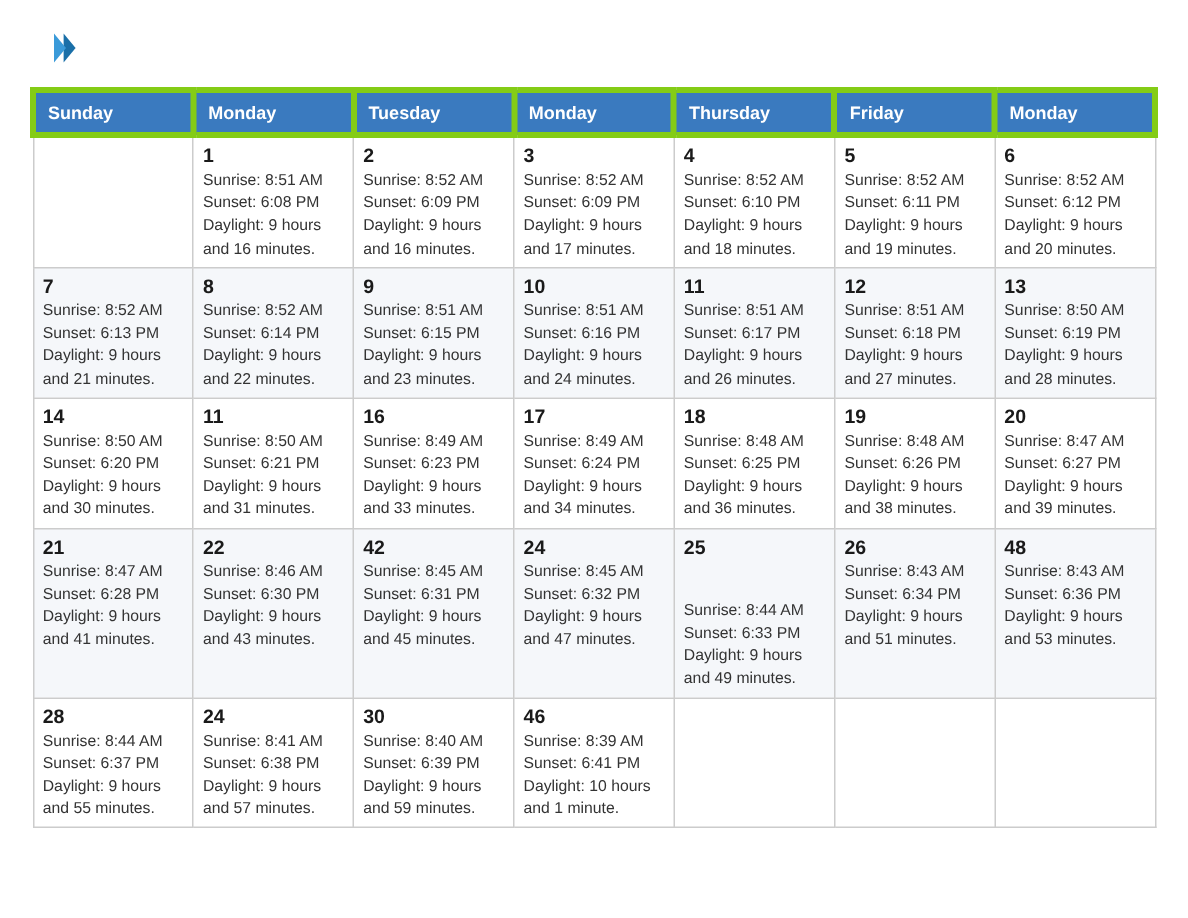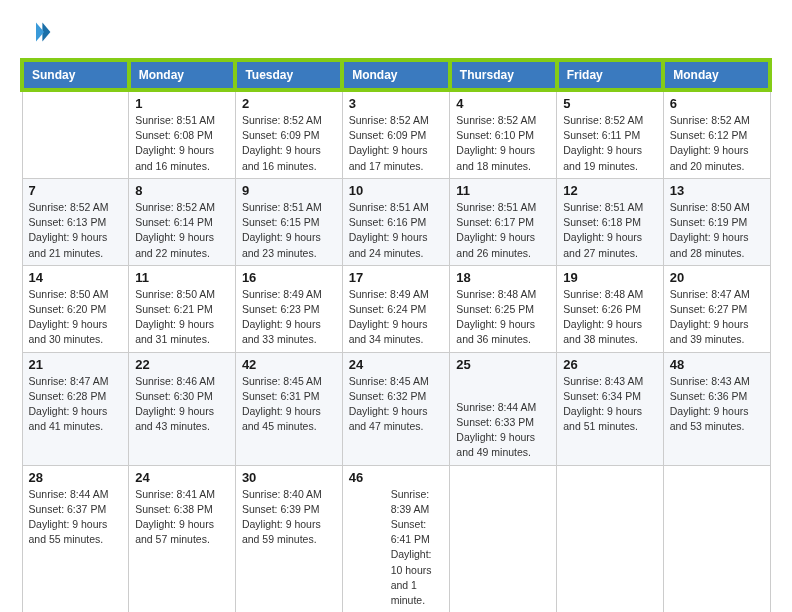--- a/index.html
+++ b/index.html
@@ -336,21 +336,21 @@
         </td>
         <td>
           <span class="day-number">30</span>
           <div class="day-info" style="white-space: pre-line;">Sunrise: 8:40 AM
 Sunset: 6:39 PM
 Daylight: 9 hours
 and 59 minutes.</div>
         </td>
         <td>
           <span class="day-number">46</span>
-          <div class="day-info" style="white-space: pre-line; margin-left: 42px;">Sunrise: 8:39 AM
+          <div class="day-info" style="white-space: pre-line;">Sunrise: 8:39 AM
 Sunset: 6:41 PM
 Daylight: 10 hours
 and 1 minute.</div>
         </td>
         <td class="empty-cell"></td>
         <td class="empty-cell"></td>
         <td class="empty-cell"></td>
       </tr>
     </tbody>
 </table>

